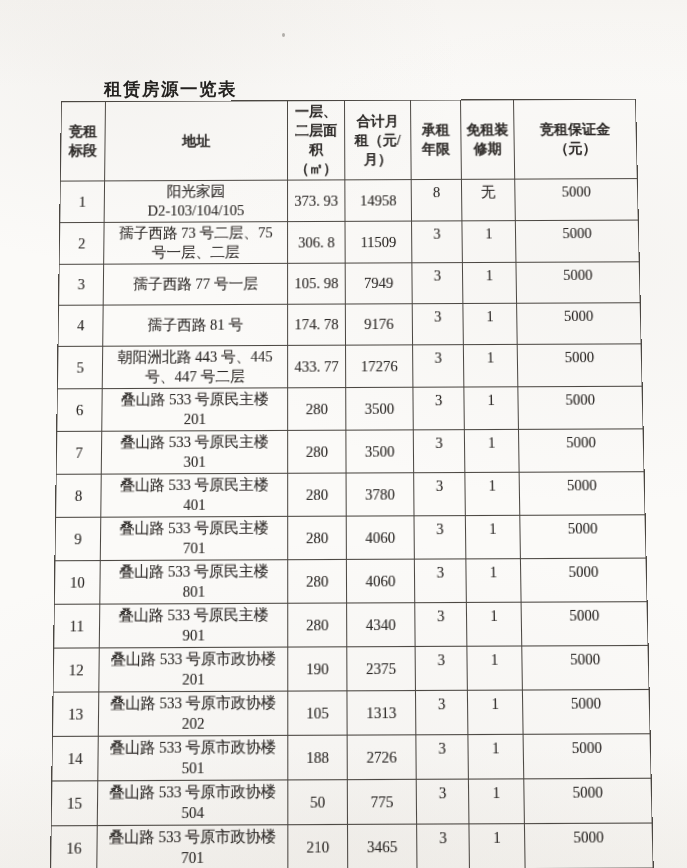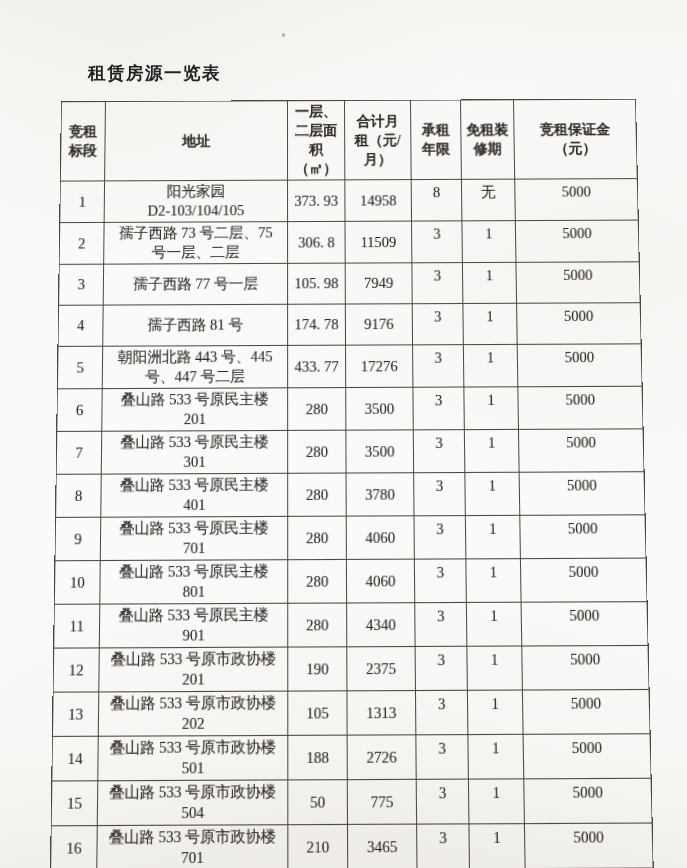--- a/index.html
+++ b/index.html
@@ -14,21 +14,21 @@
       radial-gradient(520px 300px at 18% 8%, rgba(185,178,168,.10), transparent 65%),
       radial-gradient(620px 380px at 88% 30%, rgba(185,178,168,.08), transparent 65%),
       radial-gradient(800px 420px at 50% 96%, rgba(180,172,162,.10), transparent 70%),
       linear-gradient(180deg, #f6f4f1 0%, #fbfaf8 10%, #fbfaf8 86%, #f4f2ee 100%);
   }
   .speck {
     position: absolute; left: 282px; top: 33px; width: 3px; height: 4px;
     background: rgba(95,90,84,.45); border-radius: 50%;
   }
   .title {
-    position: absolute; left: 88px; top: 61px; margin: 0;
+    position: absolute; left: 88px; top: 61px; margin: 16px;
     font-size: 17.5px; font-weight: bold; letter-spacing: 1.5px; color: #242220;
   }
   .table-wrap {
     position: absolute; left: 61px; top: 100px; width: 574px;
     transform: perspective(620px) rotateX(2.3deg) rotate(-0.25deg);
     transform-origin: 50% 0;
   }
   table.tbl {
     width: 574px; border-collapse: collapse; table-layout: fixed;
     background: transparent;

